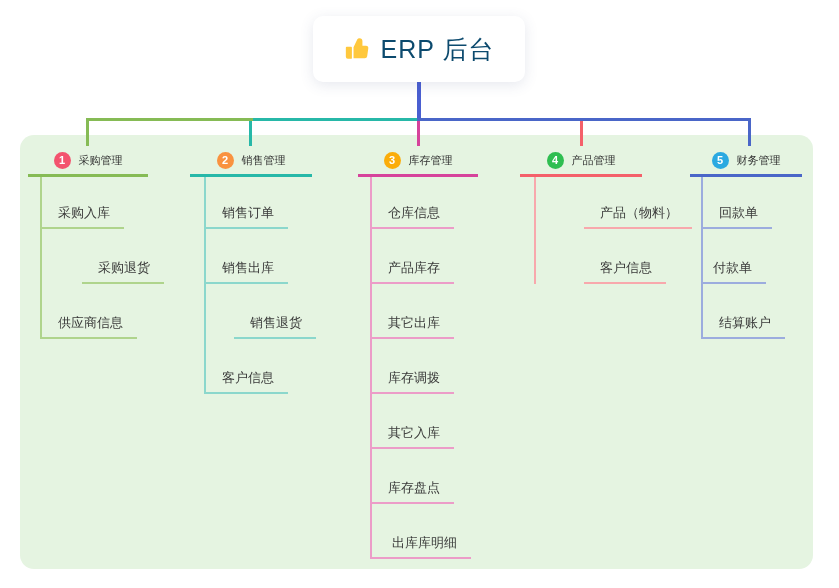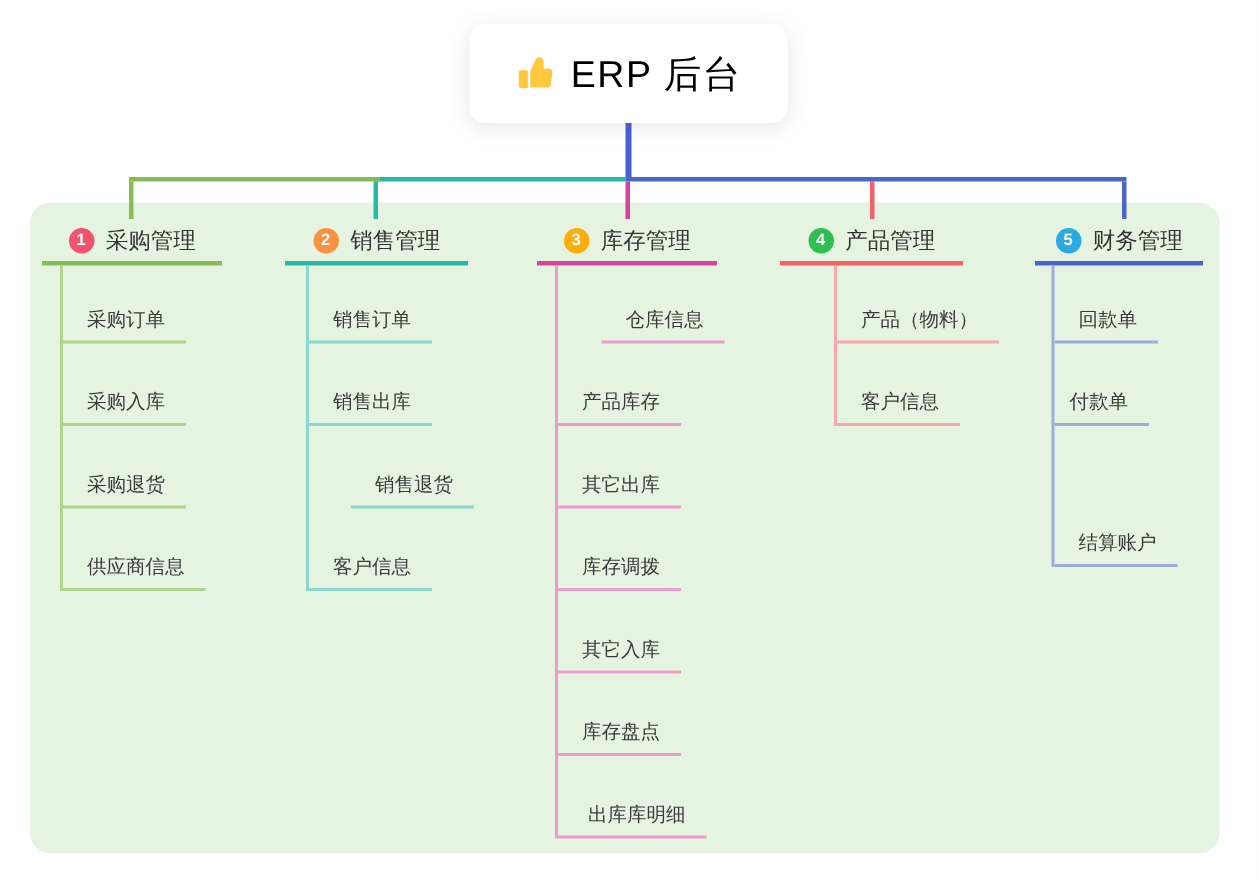--- a/index.html
+++ b/index.html
@@ -12,34 +12,34 @@
     position:absolute;left:20px;top:135px;width:793px;height:434px;
     border-radius:14px;
   }
   .root-card{
     position:absolute;left:313px;top:16px;width:212px;height:66px;
     background:#ffffff;border-radius:10px;
     box-shadow:0 3px 14px rgba(60,80,120,0.13);
     display:flex;align-items:center;justify-content:center;gap:11px;
     z-index:3;cursor:default;
   }
-  .root-title{font-size:25px;color:#000000;letter-spacing:1px;}
+  .root-title{font-size:25px;color:#0c4a6e;letter-spacing:1px;}
   .root-icon{width:26px;height:26px;display:inline-block;}
   .line{position:absolute;}
   .branch-header{
     position:absolute;top:146px;height:31px;box-sizing:border-box;
     display:flex;align-items:center;justify-content:center;gap:8px;
     border-bottom:3px solid #888;z-index:2;cursor:pointer;
   }
   .badge{
     width:17px;height:17px;border-radius:50%;flex:0 0 auto;
     color:#fff;font-size:11px;font-weight:bold;line-height:17px;
     text-align:center;
   }
-  .branch-title{font-size:15px;color:#333333;white-space:nowrap;}
+  .branch-title{font-size:11px;color:#333333;white-space:nowrap;}
   .branch-children{
     position:absolute;top:177px;border-left:2px solid #ccc;z-index:2;
   }
   .child{
     box-sizing:border-box;height:55px;width:fit-content;
     display:flex;align-items:flex-end;
     padding:0 14px 5px 16px;border-bottom:2px solid #ccc;
     white-space:nowrap;cursor:pointer;
   }
   .child:first-child{height:52px;}
@@ -72,26 +72,23 @@
       <div class="line" style="left: 748px; top: 121px; width: 3px; height: 25px; background: rgb(74, 102, 200);"></div>
     </div>
   <div id="branches">
   <div class="branch">
     <div class="branch-header" style="left: 28px; width: 120px; border-bottom-color: rgb(134, 187, 85);">
       <span class="badge" style="background: rgb(243, 83, 110);">1</span>
       <span class="branch-title">采购管理</span>
     </div>
     <div class="branch-children" style="left: 40px; border-left-color: rgb(175, 212, 140);">
           <div class="child" style="border-bottom-color: rgb(175, 212, 140);">
-            <span class="child-label">采购订单</span>
-          </div>
-          <div class="child" style="border-bottom-color: rgb(175, 212, 140);">
             <span class="child-label">采购入库</span>
           </div>
-          <div class="child" style="border-bottom-color: rgb(175, 212, 140);">
+          <div class="child" style="border-bottom-color: rgb(175, 212, 140); margin-left: 40px;">
             <span class="child-label">采购退货</span>
           </div>
           <div class="child" style="border-bottom-color: rgb(175, 212, 140);">
             <span class="child-label">供应商信息</span>
           </div>
         </div>
   </div>
 
   <div class="branch">
     <div class="branch-header" style="left: 190px; width: 122px; border-bottom-color: rgb(39, 184, 168);">
@@ -113,21 +110,21 @@
           </div>
         </div>
   </div>
 
   <div class="branch">
     <div class="branch-header" style="left: 358px; width: 120px; border-bottom-color: rgb(214, 67, 155);">
       <span class="badge" style="background: rgb(251, 173, 10);">3</span>
       <span class="branch-title">库存管理</span>
     </div>
     <div class="branch-children" style="left: 370px; border-left-color: rgb(236, 156, 200);">
-          <div class="child" style="border-bottom-color: rgb(236, 156, 200); margin-left: 29px;">
+          <div class="child" style="border-bottom-color: rgb(236, 156, 200);">
             <span class="child-label">仓库信息</span>
           </div>
           <div class="child" style="border-bottom-color: rgb(236, 156, 200);">
             <span class="child-label">产品库存</span>
           </div>
           <div class="child" style="border-bottom-color: rgb(236, 156, 200);">
             <span class="child-label">其它出库</span>
           </div>
           <div class="child" style="border-bottom-color: rgb(236, 156, 200);">
             <span class="child-label">库存调拨</span>
@@ -142,21 +139,21 @@
             <span class="child-label">出库库明细</span>
           </div>
         </div>
   </div>
 
   <div class="branch">
     <div class="branch-header" style="left: 520px; width: 122px; border-bottom-color: rgb(244, 96, 106);">
       <span class="badge" style="background: rgb(47, 190, 81);">4</span>
       <span class="branch-title">产品管理</span>
     </div>
-    <div class="branch-children" style="left: 556px; border-left-color: rgb(248, 168, 172);">
+    <div class="branch-children" style="left: 534px; border-left-color: rgb(248, 168, 172); padding-left: 48px;">
           <div class="child" style="border-bottom-color: rgb(248, 168, 172);">
             <span class="child-label">产品（物料）</span>
           </div>
           <div class="child" style="border-bottom-color: rgb(248, 168, 172);">
             <span class="child-label">客户信息</span>
           </div>
         </div>
   </div>
 
   <div class="branch">
@@ -164,19 +161,19 @@
       <span class="badge" style="background: rgb(43, 169, 225);">5</span>
       <span class="branch-title">财务管理</span>
     </div>
     <div class="branch-children" style="left: 701px; border-left-color: rgb(156, 172, 222);">
           <div class="child" style="border-bottom-color: rgb(156, 172, 222);">
             <span class="child-label">回款单</span>
           </div>
           <div class="child" style="border-bottom-color: rgb(156, 172, 222); padding-left: 10px;">
             <span class="child-label">付款单</span>
           </div>
-          <div class="child" style="border-bottom-color: rgb(156, 172, 222); margin-top: 39px;">
+          <div class="child" style="border-bottom-color: rgb(156, 172, 222);">
             <span class="child-label">结算账户</span>
           </div>
         </div>
   </div>
 </div>
 </div>
 
 </body></html>

